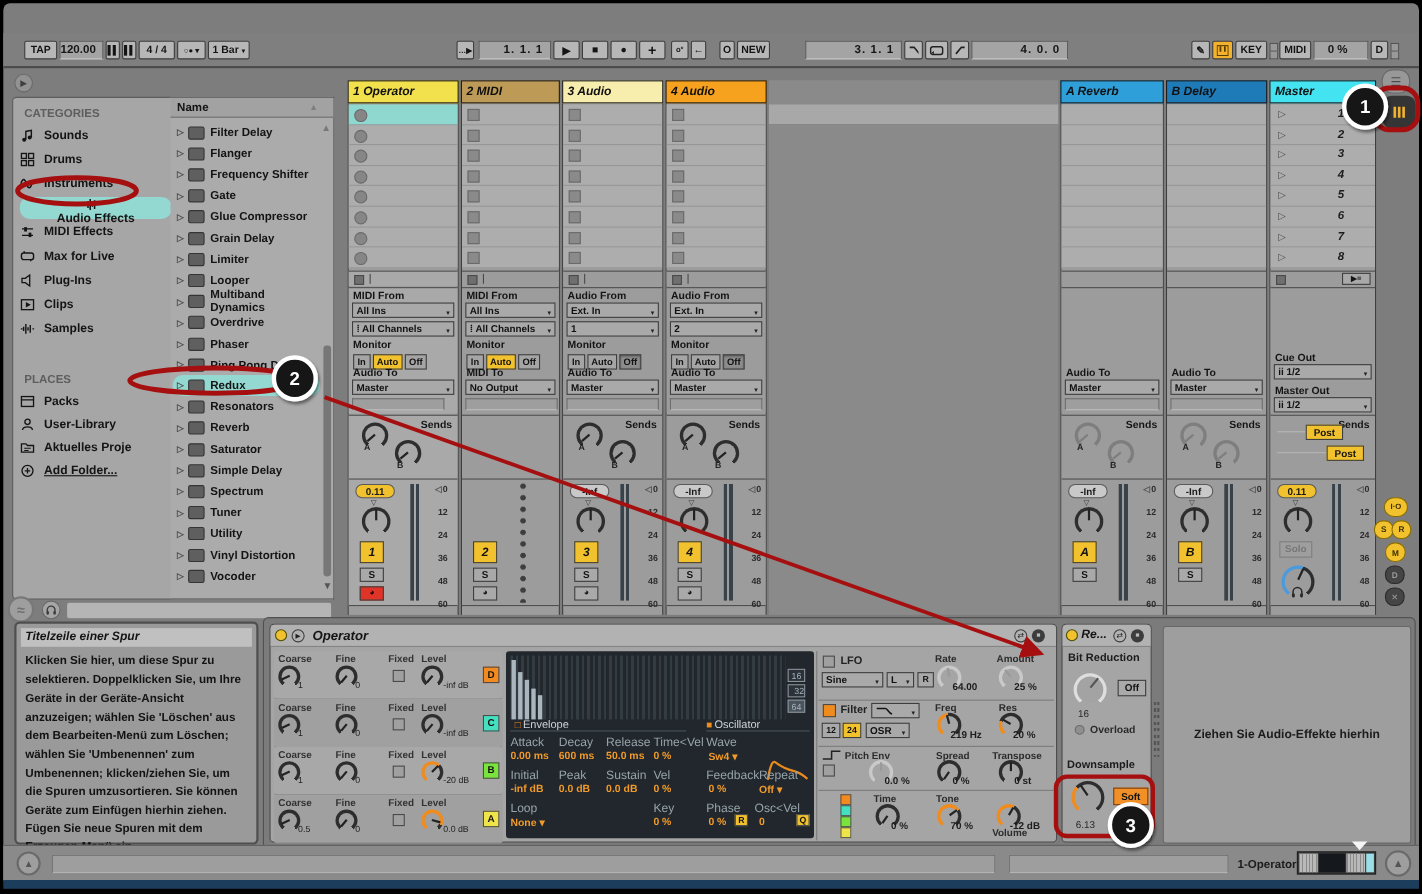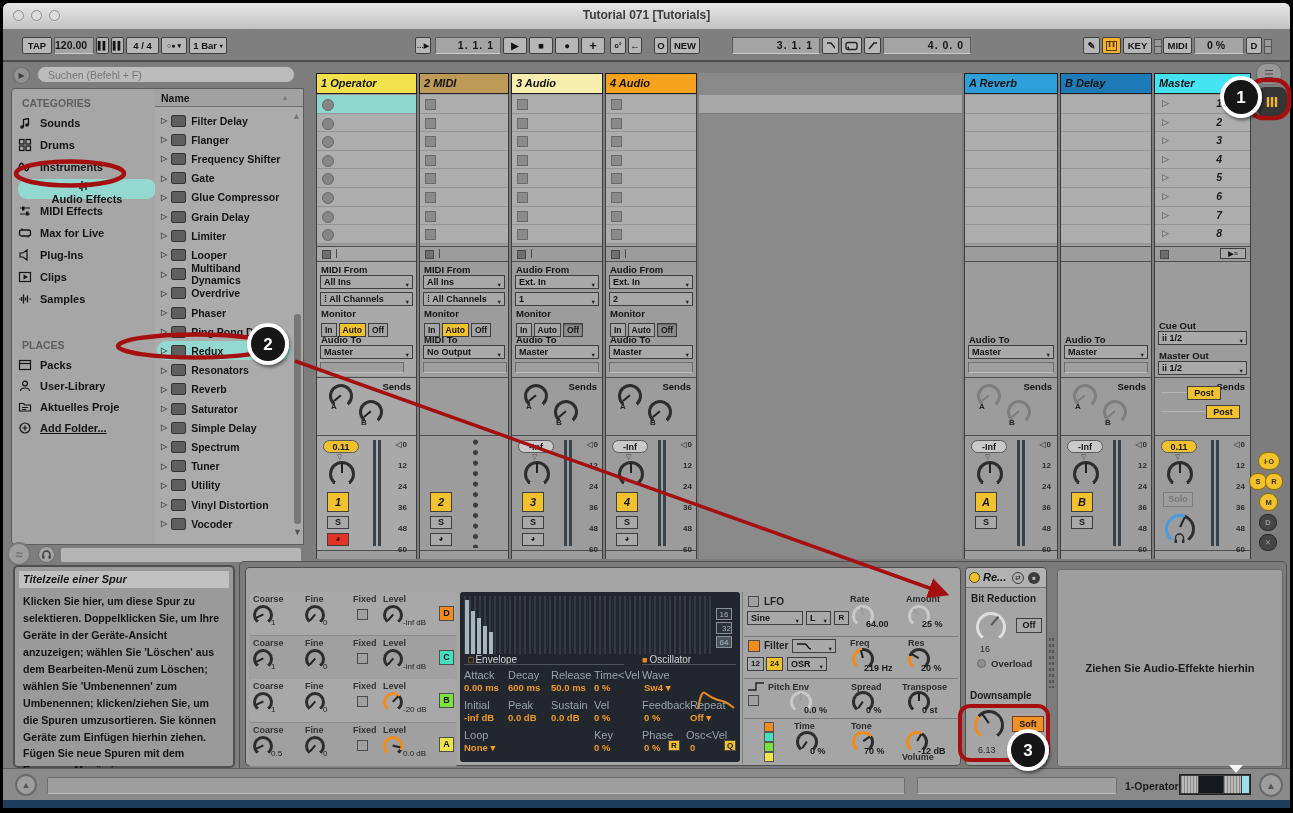--- a/index.html
+++ b/index.html
@@ -48,26 +48,20 @@
 .browser-row{position:absolute;left:2px;width:134px;height:19px;display:flex;align-items:center;font-size:10.5px;font-weight:bold;color:#141414}
 .circbtn{position:absolute;border-radius:50%;box-sizing:border-box;display:flex;align-items:center;justify-content:center}
 svg.icn{display:block}
 </style>
 </head>
 <body>
 
 <div id="app">
   <div class="win">
 
-    <div class="titlebar">
-      <div class="tl" style="left:10px"></div>
-      <div class="tl" style="left:28px"></div>
-      <div class="tl" style="left:46px"></div>
-      <div class="wtitle">Tutorial 071  [Tutorials]</div>
-    </div>
 
     <div class="transport">
       <div class="tbtn" style="left:19px;width:30px">TAP</div>
       <div class="tdisp" style="left:51px;width:40px;letter-spacing:0">120.00</div>
       <div class="tbtn" style="left:93px;width:13px;letter-spacing:-1px;font-size:8px">▌▌</div>
       <div class="tbtn" style="left:108px;width:13px;letter-spacing:-1px;font-size:8px">▌▌</div>
       <div class="tbtn" style="left:123px;width:33px">4 / 4</div>
       <div class="tbtn" style="left:158px;width:26px;font-size:7px">○●&nbsp;▾</div>
       <div class="tbtn" style="left:186px;width:38px"><span>1 Bar</span>&nbsp;<span style="font-size:6px">▾</span></div>
 
@@ -117,21 +111,20 @@
       <div class="tdisp" style="left:1191px;width:50px;letter-spacing:0;text-align:center">0 %</div>
       <div class="tbtn" style="left:1243px;width:16px">D</div>
       <div class="abs" style="left:1261px;top:9px">
           <div style="width:6px;height:6px;background:#999;border:1px solid #555"></div>
           <div style="width:6px;height:6px;background:#999;border:1px solid #555;border-top:none"></div>
         </div>
     </div>
 
     <div class="abs" style="left:5px;top:57px;width:302px;height:505px">
       <div class="circbtn" style="left:5px;top:7px;width:17px;height:17px;background:#929292;border:1px solid #6a6a6a;color:#3f3f3f;font-size:8px">▶</div>
-      <input style="position: absolute; left: 29px; top: 6px; width: 258px; height: 17px; background: rgb(188, 188, 188); border: 1px solid rgb(127, 127, 127); border-radius: 9px; font-family: inherit; font-size: 10.5px; color: rgb(85, 85, 85); padding: 0px 10px; box-sizing: border-box; outline: none;" placeholder="Suchen (Befehl + F)">
       <div class="abs" style="left:3px;top:28px;width:144px;height:455px;background:#a6a6a6;border:1px solid #5c5c5c;border-radius:4px 0 0 4px" id="catcol">
         <div class="abs" style="left:10px;top:8px;font-size:10.5px;font-weight:bold;color:#5e5e5e">CATEGORIES</div>
         <div class="abs" style="left:10px;top:250px;font-size:10.5px;font-weight:bold;color:#5e5e5e">PLACES</div>
       <div class="cat-item" style="top: 24px;">
             <span class="ic">
               <svg class="icn" width="14" height="14">
                 <path d="M5.5 11V3.5l5-1V9" fill="none" stroke="#141414" stroke-width="1.3"></path>
                 <circle cx="4" cy="11" r="1.8" fill="#141414"></circle>
                 <circle cx="9" cy="9" r="1.8" fill="#141414"></circle>
               </svg>
@@ -786,20 +779,27 @@
     <div class="circbtn" style="left:1256px;top:531px;width:18px;height:17px;background:#454545;border:1px solid #2a2a2a;border-radius:8px;font-size:7.5px;color:#9a9a9a">✕</div>
 
     <div class="abs" style="left:10px;top:562px;width:222px;height:203px;background:#9a9a9a;border:2px solid #4f4f4f;border-radius:5px;box-sizing:border-box">
       <div class="abs" style="left:4px;top:4px;right:4px;height:17px;background:#c0c0c0;font-style:italic;font-weight:bold;font-size:11px;color:#141414;padding:2px 0 0 4px;box-sizing:border-box">Titelzeile einer Spur</div>
       <div class="abs" style="left:8px;top:26px;width:202px;font-size:10.6px;font-weight:bold;color:#131313;line-height:1.6">Klicken Sie hier, um diese Spur zu selektieren. Doppelklicken Sie, um Ihre Geräte in der Geräte-Ansicht anzuzeigen; wählen Sie 'Löschen' aus dem Bearbeiten-Menü zum Löschen; wählen Sie 'Umbenennen' zum Umbenennen; klicken/ziehen Sie, um die Spuren umzusortieren. Sie können Geräte zum Einfügen hierhin ziehen. Fügen Sie neue Spuren mit dem Erzeugen-Menü ein.</div>
     </div>
 
     <div class="abs" style="left:236px;top:558px;width:1046px;height:210px;background:#7b7b7b;border:1px solid #515151;border-radius:5px"></div>
 
     <div class="dev" style="left:242px;top:564px;width:716px;height:199px" id="operator">
+      <div class="devtitle">
+        <div class="led" style="left:4px;top:4px"></div>
+        <div class="circbtn" style="left:19px;top:4px;width:12px;height:12px;border:1.5px solid #3c3c3c;color:#222;font-size:6px">▶</div>
+        <div class="abs" style="left:38px;top:3px;font-style:italic;font-weight:bold;font-size:12px;color:#141414">Operator</div>
+        <div class="circbtn" style="left:676px;top:4px;width:12px;height:12px;border:1.5px solid #3c3c3c;color:#222;font-size:7px">⇄</div>
+        <div class="circbtn" style="left:692px;top:4px;width:12px;height:12px;background:#3c3c3c;color:#b9b9b9;font-size:6px">■</div>
+      </div>
       <div id="opRows"></div>
 
       <div class="abs" style="left:214px;top:24px;width:280px;height:170px;background:#21272c;border-radius:3px">
         <div class="abs" style="left:4px;top:4px;width:250px;height:58px;background:repeating-linear-gradient(90deg,#333c43 0 2px,transparent 2px 5px)"></div>
         <div id="harmBars"></div>
         <div id="rangeBtns"></div>
         <div id="dispText"></div>
         <svg class="abs icn" style="left:236px;top:95px" width="40" height="26">
             <path d="M2 22 Q5 3 9 6 T17 11 T26 14 T38 21" fill="none" stroke="#e78a20" stroke-width="2"></path>
           </svg>

